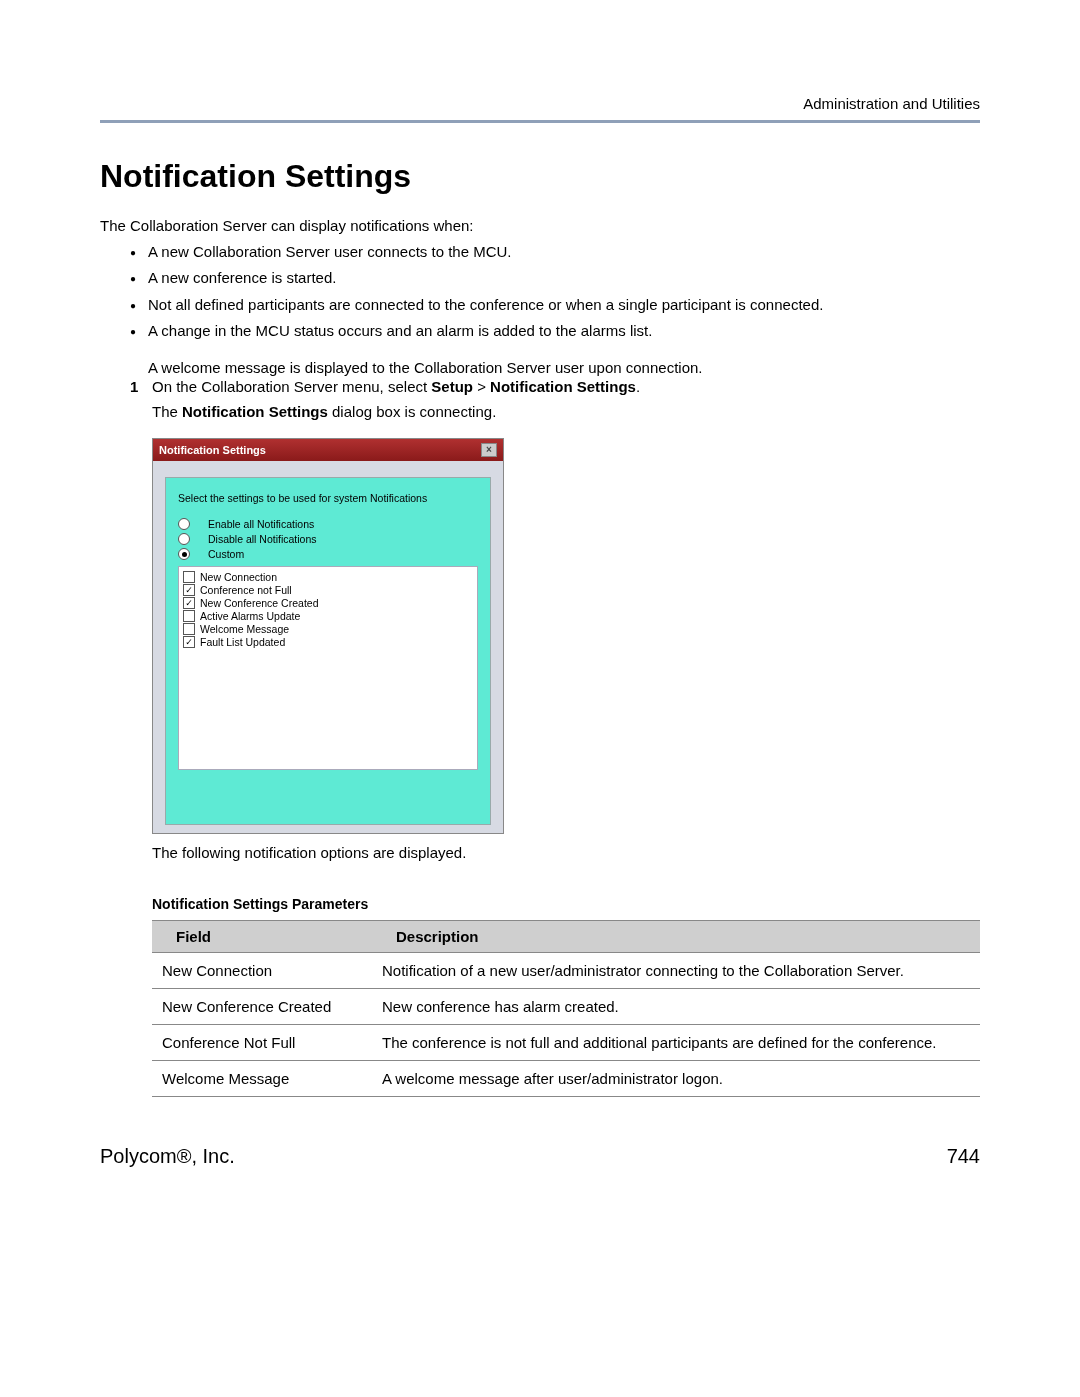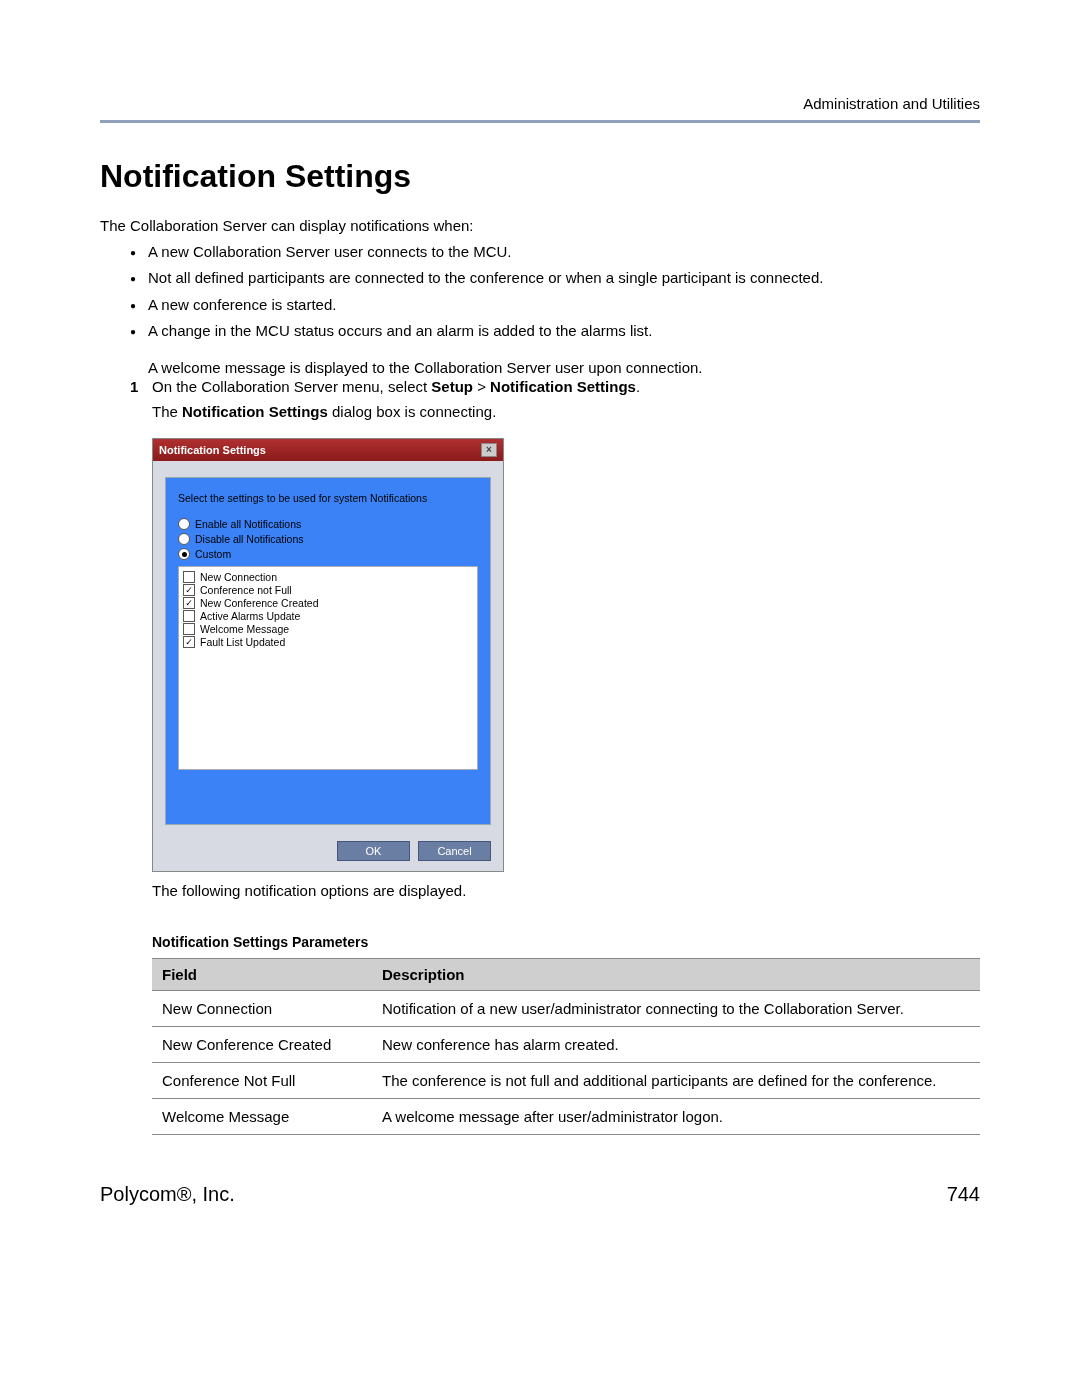--- a/index.html
+++ b/index.html
@@ -106,36 +106,36 @@
     width:14px;
     height:12px;
     line-height:12px;
     text-align:center;
     border:1px solid #888;
   }
   .dialog-body{
     padding:16px 12px 8px 12px;
   }
   .dialog-inner{
-    background:#3b82f6;
+    background:#5eead4;
     border:1px solid #9aa;
     padding:14px 12px 12px 12px;
     min-height:320px;
     position:relative;
   }
   .dialog-inner .prompt{
     font-size:10.5px;
     margin-bottom:14px;
   }
   .radio-row{
     font-size:10.5px;
     margin:3px 0;
     display:flex;
     align-items:center;
-    gap:5px;
+    gap:18px;
   }
   .radio{
     width:10px;height:10px;border:1px solid #555;border-radius:50%;
     display:inline-flex;align-items:center;justify-content:center;background:#fff;
   }
   .radio.checked::after{
     content:"";width:5px;height:5px;background:#000;border-radius:50%;
   }
   .check-list{
     margin-top:6px;
@@ -179,21 +179,21 @@
   table.params{
     border-collapse:collapse;
     width:calc(100% - 52px);
     margin-left:52px;
     font-size:15px;
   }
   table.params th{
     background:#cfcfcf;
     text-align:left;
     font-weight:bold;
-    padding:7px 10px;
+    padding:7px 24px;
     border-top:1px solid #888;
     border-bottom:1px solid #888;
   }
   table.params td{
     padding:9px 10px;
     border-bottom:1px solid #888;
     vertical-align:top;
   }
   table.params td.f{width:200px;}
   .footer{
@@ -208,22 +208,22 @@
 <div class="page">
   <div class="top-header">Administration and Utilities</div>
   <hr class="top-rule">
 
   <h1 class="section-title">Notification Settings</h1>
 
   <p class="intro">The Collaboration Server can display notifications when:</p>
 
   <ul class="bullets">
     <li>A new Collaboration Server user connects to the MCU.</li>
+    <li>A new conference is started.</li>
     <li>Not all defined participants are connected to the conference or when a single participant is connected.</li>
-    <li>A new conference is started.</li>
     <li>A change in the MCU status occurs and an alarm is added to the alarms list.</li>
   </ul>
   <div class="after-bullets">A welcome message is displayed to the Collaboration Server user upon connection.</div>
 
 
   <ol class="steps">
     <li>
       <span class="num">1</span>
       <span>On the Collaboration Server menu, select </span><b>Setup</b><span> &gt; </span><b>Notification Settings</b><span>.</span>
     </li>
@@ -276,24 +276,20 @@
               <span class="chk"></span>
               <span>Welcome Message</span>
             </div>
             <div class="check-row">
               <span class="chk checked"></span>
               <span>Fault List Updated</span>
             </div>
           </div>
         </div>
       </div>
-      <div class="dialog-buttons">
-        <div class="dbtn">OK</div>
-        <div class="dbtn">Cancel</div>
-      </div>
     </div>
   </div>
 
   <div class="post-dialog">The following notification options are displayed.</div>
 
   <div class="table-caption">Notification Settings Parameters</div>
 
   <table class="params">
     <thead>
       <tr>

